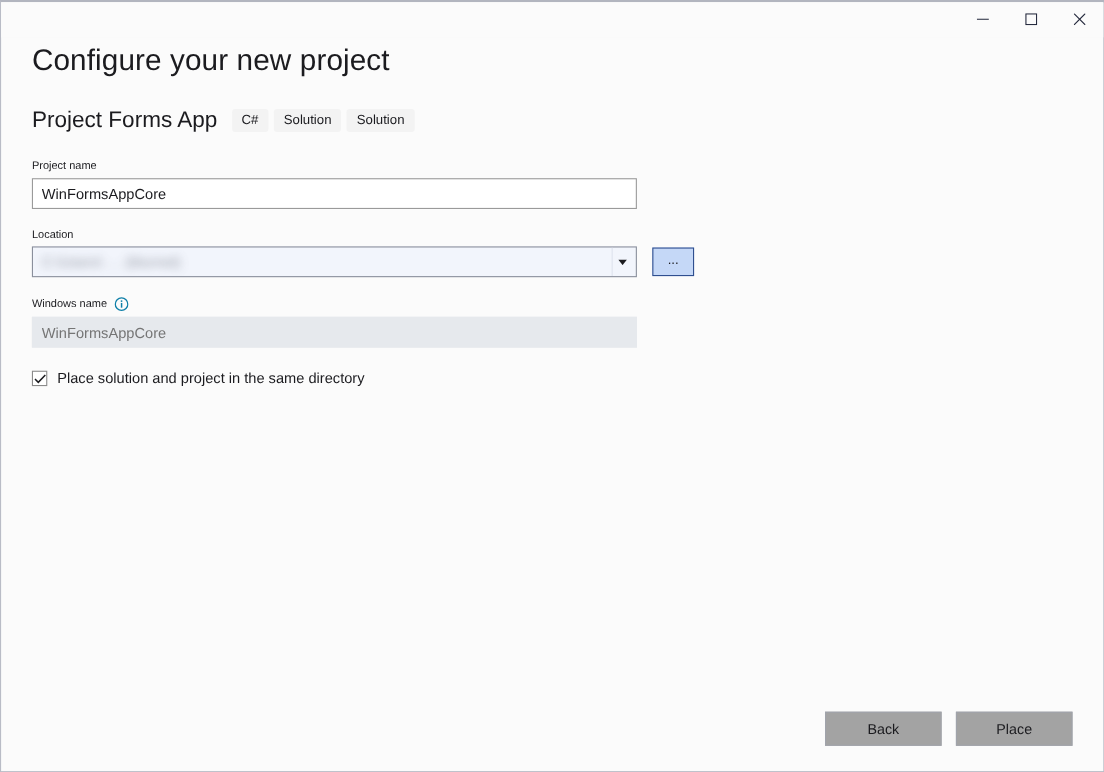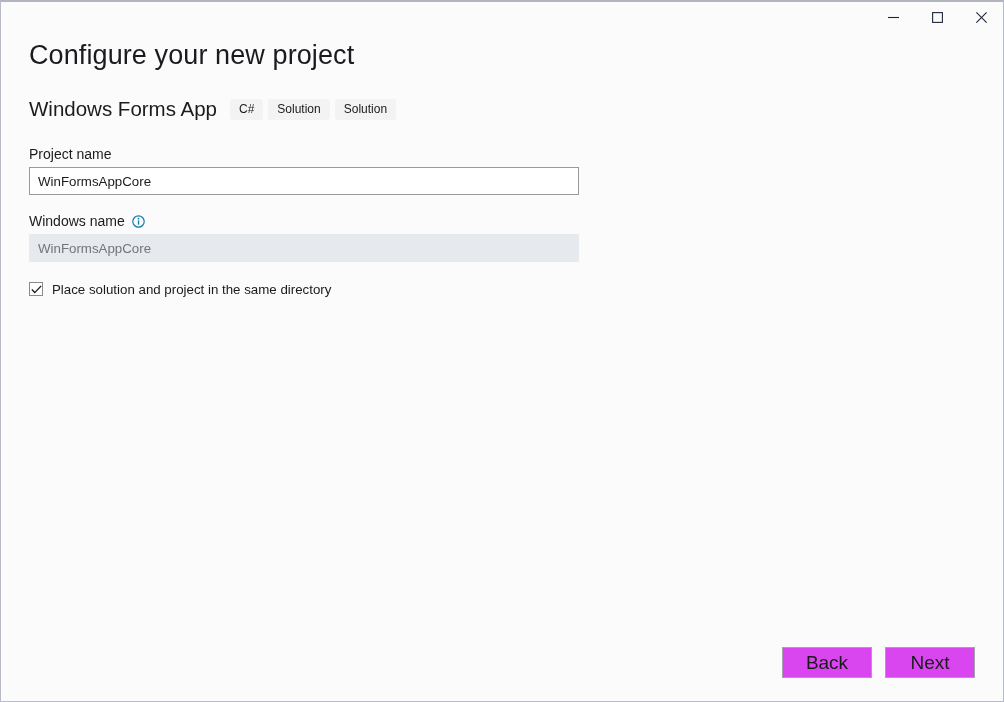--- a/index.html
+++ b/index.html
@@ -93,21 +93,21 @@
     padding: 4px 9px 5px 9px;
     white-space: nowrap;
     line-height: 1;
   }
 
   
   .form {
     margin-top: 25px;
   }
   .field-label {
-    font-size: 14px;
+    font-size: 10px;
     color: #1b1b1f;
     margin-bottom: 5px;
     display: flex;
     align-items: center;
   }
   .field-label .info-icon {
     margin-left: 7px;
     display: inline-flex;
     align-items: center;
   }
@@ -180,21 +180,21 @@
     font-size: 12px;
     color: #1b1b1f;
     line-height: 1;
     padding: 0 0 5px 0;
     cursor: default;
   }
 
   
   .check-row {
     display: flex;
-    align-items: flex-start;
+    align-items: flex-end;
     margin-top: 20px;
   }
   .checkbox {
     box-sizing: border-box;
     width: 14px;
     height: 14px;
     border: 1px solid #8a8a8a;
     background: #ffffff;
     display: flex;
     align-items: center;
@@ -210,26 +210,26 @@
   
   .footer {
     position: absolute;
     right: 28px;
     bottom: 23px;
     display: flex;
     gap: 13px;
   }
   .nav-btn {
     box-sizing: border-box;
-    width: 90px;
+    width: 106px;
     height: 31px;
-    background: #d946ef;
+    background: #a3a3a3;
     border: 1px solid #a0a3ab;
     font-family: "Liberation Sans", "DejaVu Sans", sans-serif;
-    font-size: 19px;
+    font-size: 13px;
     color: #1b1b1f;
     cursor: default;
   }
 </style>
 </head>
 <body>
 
 <div class="window">
 
   <div class="titlebar">
@@ -249,35 +249,49 @@
         <line x1="10.6" y1="0.4" x2="0.4" y2="10.6" stroke-width="1.1"></line>
       </svg>
     </button>
   </div>
 
   <div class="content">
 
     <h1 class="page-title">Configure your new project</h1>
 
     <div class="subhead-row">
-      <div class="subhead">Windows Forms App</div>
+      <div class="subhead">Project Forms App</div>
       <div class="tags">
         <span class="tag">C#</span>
         <span class="tag">Solution</span>
         <span class="tag">Solution</span>
       </div>
     </div>
 
     <div class="form">
 
       <div class="field-block">
         <div class="field-label">Project name</div>
         <input class="text-input" type="text" value="WinFormsAppCore" style="">
       </div>
 
+      <div class="field-block">
+        <div class="field-label">Location</div>
+        <div class="location-row">
+          <div class="combo">
+            <div class="combo-value">C:\Users\ … (blurred)</div>
+            <div class="combo-arrow">
+              <svg width="8" height="5" viewBox="0 0 8 5">
+                <polygon points="0,0 8,0 4,5" fill="#1b1b1f"></polygon>
+              </svg>
+            </div>
+          </div>
+          <button class="browse-btn">...</button>
+        </div>
+      </div>
 
       <div class="field-block">
         <div class="field-label">
           <span>Windows name</span>
           <span class="info-icon">
             <svg width="13" height="13" viewBox="0 0 13 13">
               <circle cx="6.5" cy="6.5" r="5.7" fill="none" stroke="#0e7fa8" stroke-width="1.2"></circle>
               <circle cx="6.5" cy="3.7" r="0.85" fill="#0e7fa8"></circle>
               <rect x="5.85" y="5.4" width="1.35" height="4.3" fill="#0e7fa8"></rect>
             </svg>
@@ -292,17 +306,17 @@
             <polyline points="0.8,4.6 3.8,7.6 10.2,0.9" fill="none" stroke="#1b1b1f" stroke-width="1.35"></polyline>
           </svg>
         </span>
         <span class="check-label">Place solution and project in the same directory</span>
       </div>
 
     </div>
 
     <div class="footer">
       <button class="nav-btn">Back</button>
-      <button class="nav-btn">Next</button>
+      <button class="nav-btn">Place</button>
     </div>
 
   </div>
 </div>
 
 </body></html>

